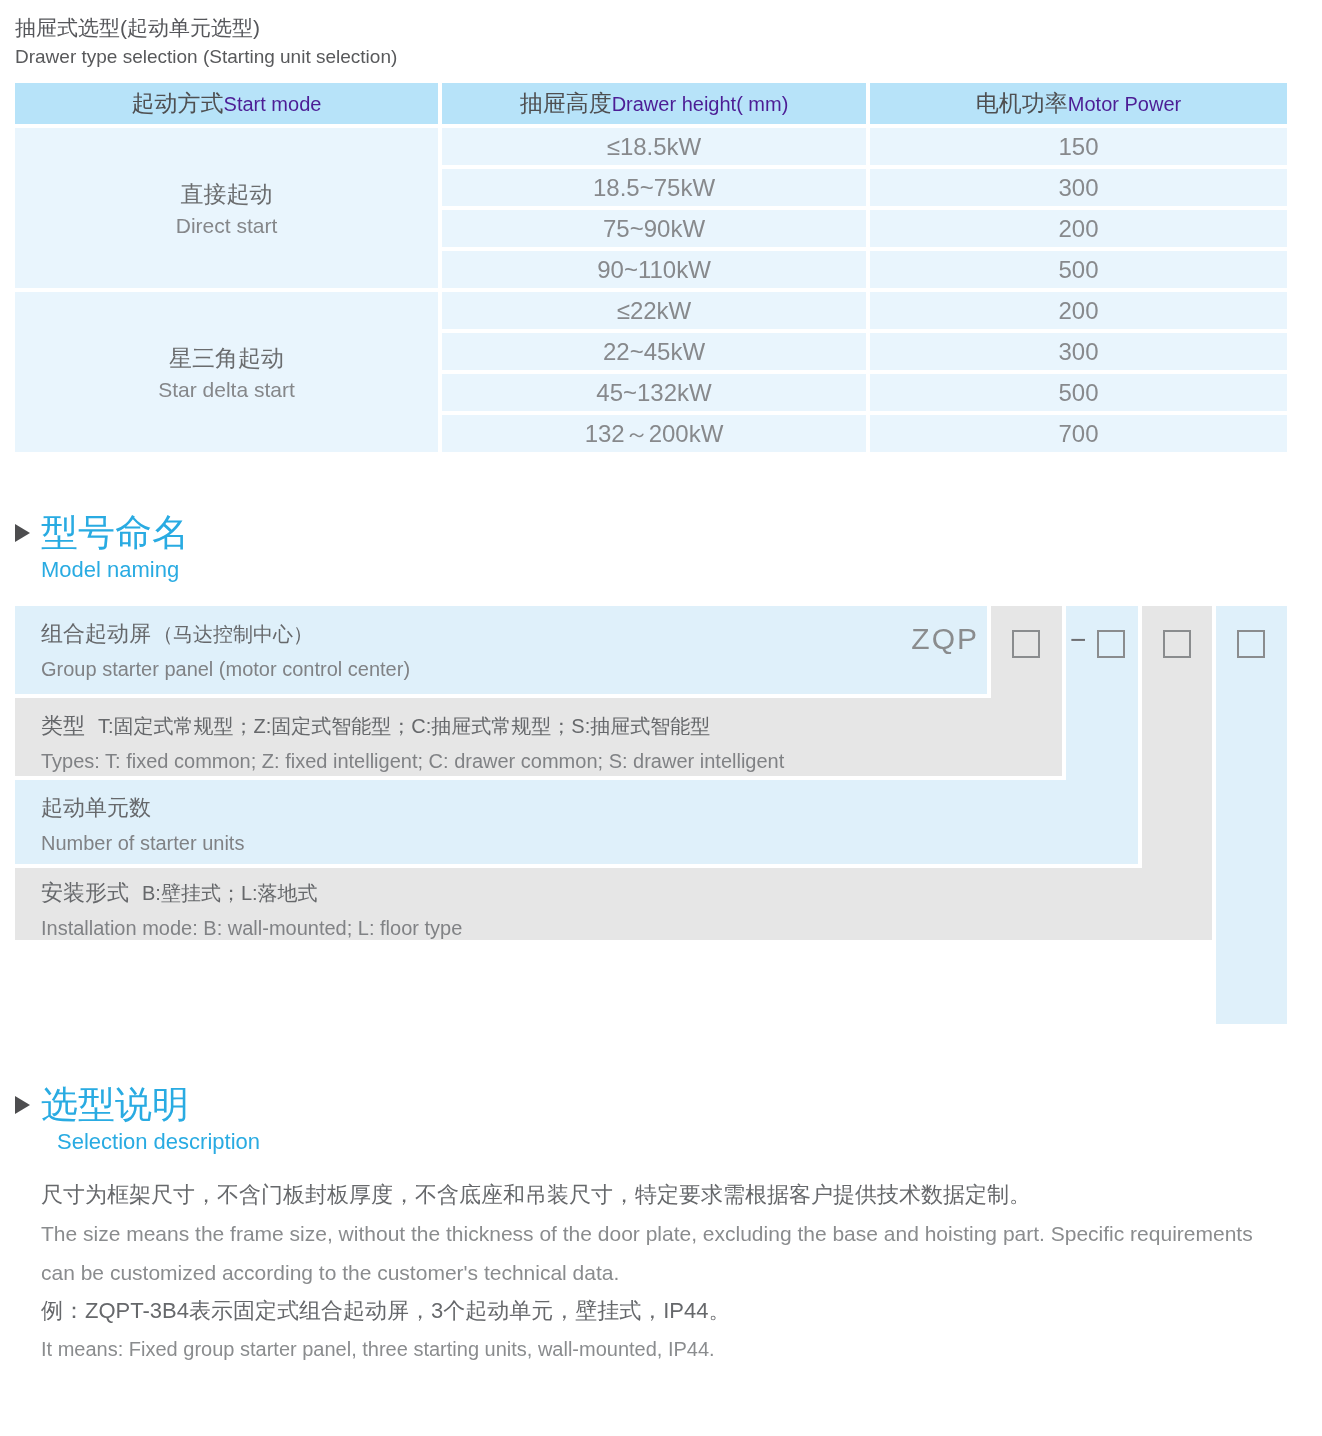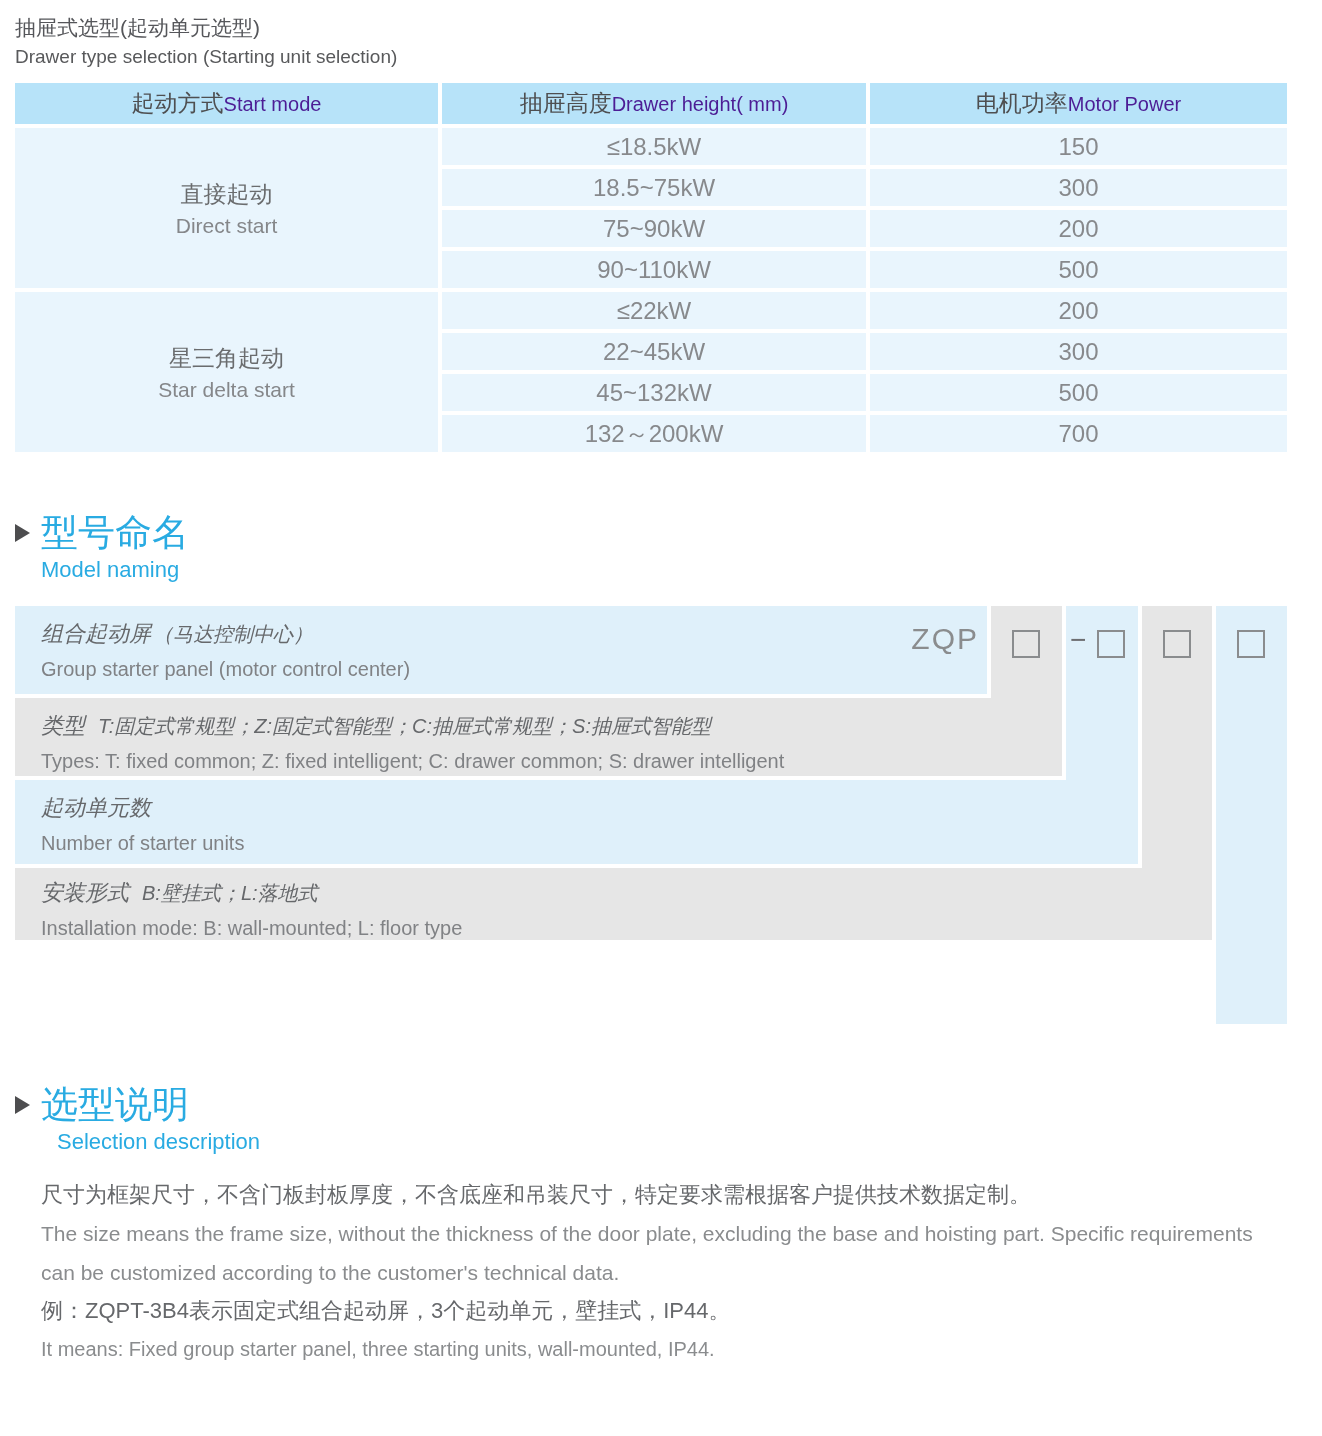--- a/index.html
+++ b/index.html
@@ -45,21 +45,21 @@
   .heading-text { margin-left:11px; }
   .heading-zh { font-size:37px; line-height:42px; color:#29abe2; }
   .heading-en { font-size:22px; line-height:28px; color:#29abe2; margin-top:2px; }
   .h-select .heading-en { margin-left:16px; }
 
   
   .diagram { position:relative; width:1272px; height:418px; margin-top:22px; }
   .band { position:absolute; left:0; box-sizing:border-box; padding:13px 0 0 26px; }
   .bg-blue { background:#dff0fa; }
   .bg-gray { background:#e6e6e6; }
-  .band-zh { font-size:22px; color:#66686b; white-space:nowrap;font-style:italic; }
+  .band-zh { font-size:22px; color:#66686b; white-space:nowrap; }
   .band-zh-detail { font-size:20px; color:#66686b; margin-left:13px; }
   .band-en { font-size:20px; color:#808285; margin-top:9px; white-space:nowrap; }
   .band-r1 { top:0;   height:88px; width:972px; }
   .band-r2 { top:92px;  height:78px; width:1047px; }
   .band-r3 { top:174px; height:84px; width:1123px; }
   .band-r4 { top:262px; height:72px; width:1197px; padding-top:10px; }
   .band-r5 { top:336px; height:82px; width:1272px; }
   .strip { position:absolute; top:0; }
   .strip-1 { left:976px;  width:71px; height:170px; }
   .strip-2 { left:1051px; width:72px; height:258px; }

